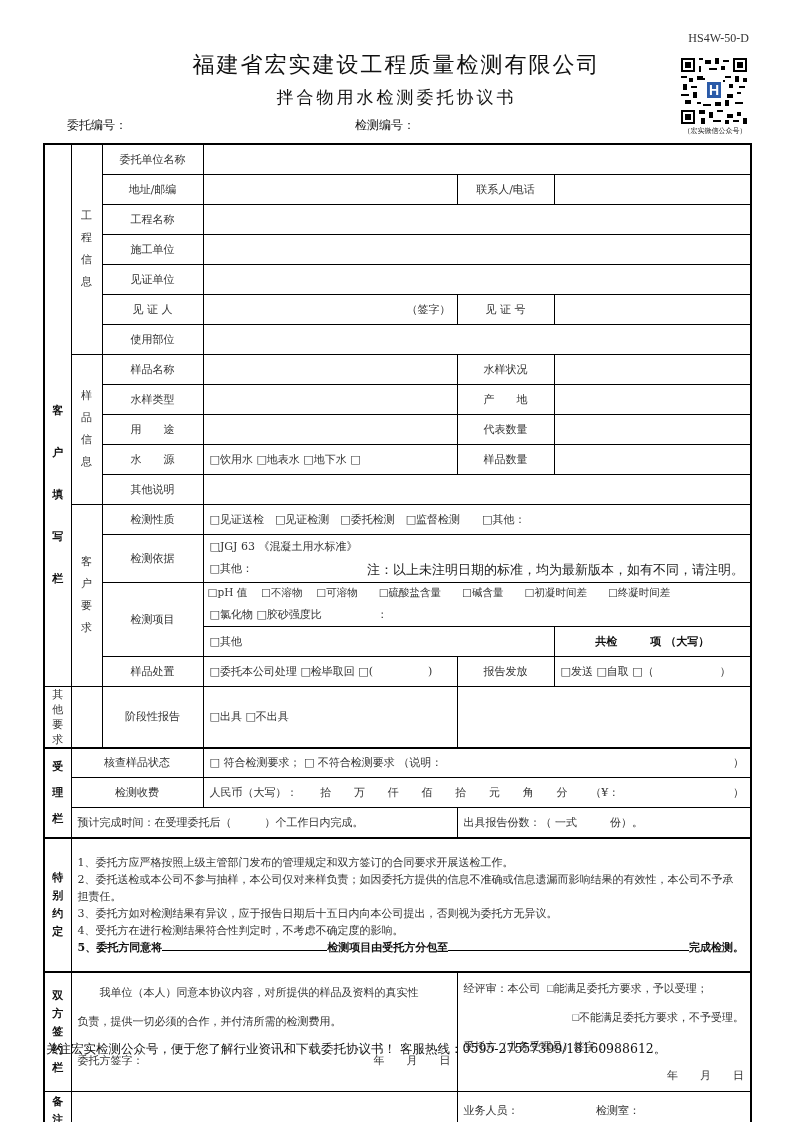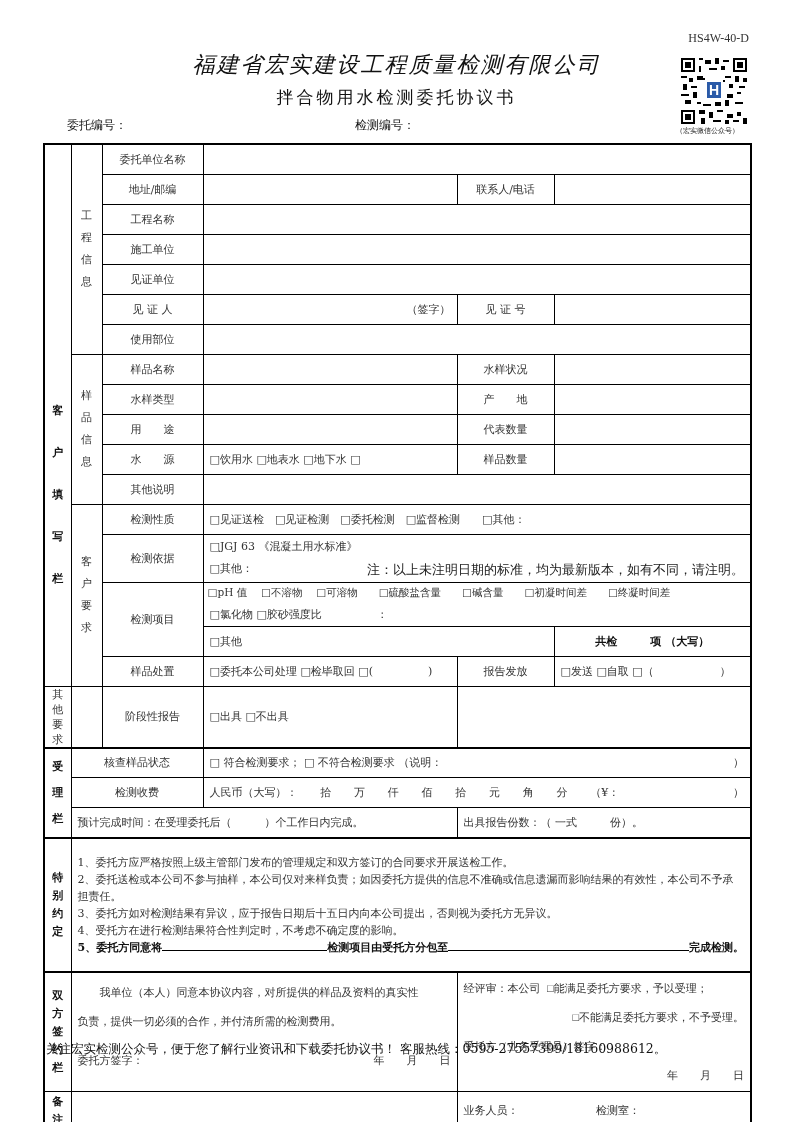--- a/index.html
+++ b/index.html
@@ -1,42 +1,42 @@
 <!DOCTYPE html>
 <html><head>
 <meta charset="utf-8">
 <style>
   * { box-sizing: border-box; margin: 0; padding: 0; }
   html, body { width: 793px; height: 1122px; background: #fff; overflow: hidden; }
   body { position: relative; font-family: "DejaVu Serif", "Liberation Serif", serif; color: #222; }
   .abs { position: absolute; }
   .code { right: 44px; top: 31px; font-size: 12px; color: #333; font-family: "Liberation Serif", serif; }
-  .title { left: 0; width: 793px; top: 50px; text-align: center; font-size: 22px; letter-spacing: 2px; color: #111; font-style: italic; }
+  .title { left: 0; width: 793px; top: 50px; text-align: center; font-size: 22px; letter-spacing: 2px; color: #111; }
   .subtitle { left: 0; width: 793px; top: 86px; text-align: center; font-size: 17px; letter-spacing: 3px; color: #111; }
   .hdr-lbl { font-size: 12px; top: 117px; color: #111; }
   .qr { left: 681px; top: 58px; width: 66px; height: 66px; }
-  .qr-cap { left: 676px; top: 126px; width: 78px; font-size: 7px; color: #222; }
+  .qr-cap { left: 676px; top: 126px; width: 78px; font-size: 7px; text-align: center; color: #222; }
 
   table.form { position: absolute; left: 43px; top: 143px; width: 707px; border-collapse: collapse; table-layout: fixed; border: 2.5px solid #000; }
   table.form td { border: 1px solid #000; font-size: 11px; color: #333; height: 30px; padding: 0 6px; vertical-align: middle; }
   td.c { text-align: center; }
   td.vert { text-align: center; padding: 0; line-height: 22px; font-size: 11px; }
   td.vert.bold { font-weight: bold; color: #111; }
   td.thick-top { border-top: 2.5px solid #000 !important; }
   .note { float: right; font-size: 13px; color: #222; }
   .line2 { display: flex; justify-content: space-between; }
   .small { font-size: 9px; line-height: 17px; }
   .ul { display: inline-block; border-bottom: 1px solid #000; height: 12px; vertical-align: bottom; }
   .footer { left: 46px; top: 1041px; font-size: 12.5px; color: #111; }
   .sigcell { vertical-align: top !important; padding-top: 6px !important; line-height: 29px; font-family: Liberation Mono, monospace; }
 </style>
 </head>
 <body>
 
-<div class="abs code">HS4W-40-D</div>
+<div class="abs code">HS4W-50-D</div>
 <div class="abs title">福建省宏实建设工程质量检测有限公司</div>
 <div class="abs subtitle">拌合物用水检测委托协议书</div>
 <div class="abs hdr-lbl" style="left:67px">委托编号：</div>
 <div class="abs hdr-lbl" style="left:355px">检测编号：</div>
 
 <svg class="abs qr" viewBox="0 0 33 33">
   <rect width="33" height="33" fill="#fff"></rect>
   <g fill="#000">
     <rect x="0" y="0" width="7" height="7"></rect>
       <rect x="1" y="1" width="5" height="5" fill="#fff"></rect>

